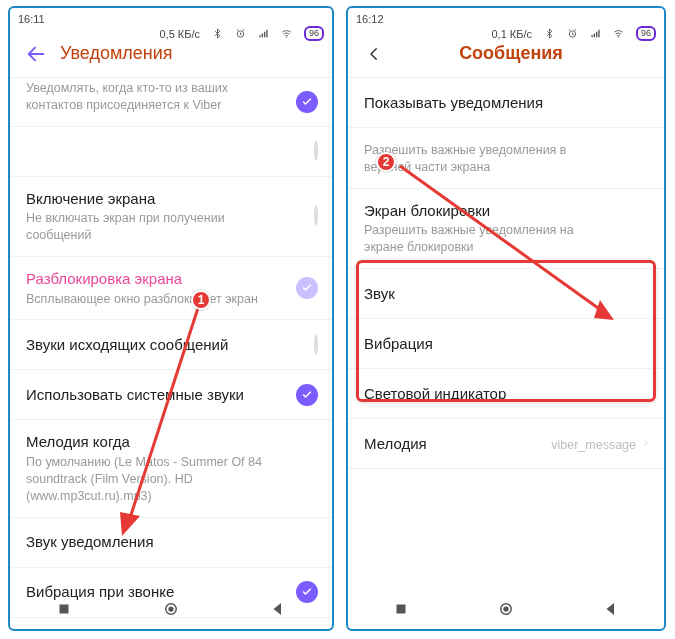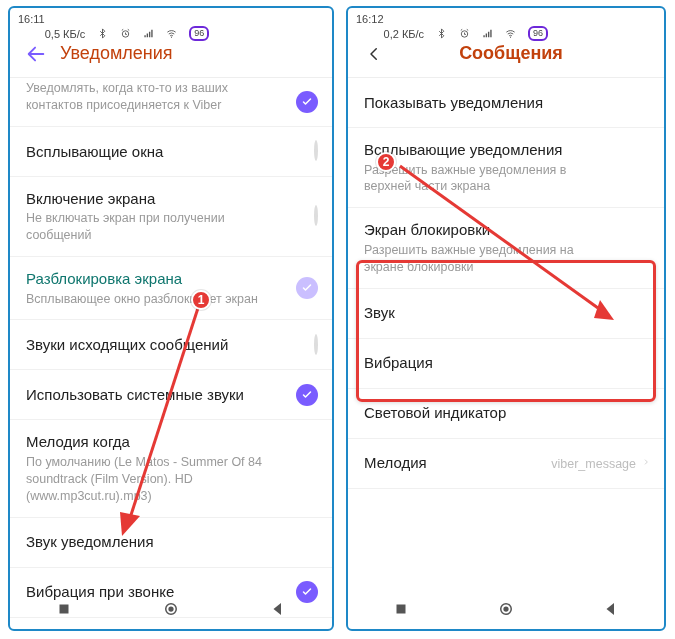--- a/index.html
+++ b/index.html
@@ -21,20 +21,21 @@
   .phone.left  { left: 8px;  top: 6px; width: 326px; height: 625px; }
   .phone.right { left: 346px; top: 6px; width: 320px; height: 625px; }
 
   
   .status {
     height: 22px;
     font-size: 11px;
     color: #444;
     display: flex;
     align-items: center;
+    justify-content: space-between;
     padding: 0 8px;
   }
   .status .r { display:flex; align-items:center; gap:12px;margin-top:29px; }
   .status svg { width: 11px; height: 11px; }
   .batt {
     display:inline-flex; align-items:center;
     border:2px solid #6d28d9; border-radius:6px;
     padding: 0 3px; font-size:9px; line-height:11px;
   }
 
@@ -76,21 +77,21 @@
     color: #9a9a9a;
     line-height: 1.35;
     margin-top: 2px;
   }
   .row .ctrl {
     position: absolute;
     right: 14px;
     top: 50%;
     transform: translateY(-50%);
   }
-  .row.disabled .lbl { color: #0f766e; }
+  .row.disabled .lbl { color: #ec4899; }
 
   
   .check {
     width: 22px; height: 22px; border-radius: 50%;
     background: #7a5cff;
     display:flex; align-items:center; justify-content:center;
   }
   .check.faded { background: #cabfff; }
   .check svg { width:12px; height:12px; }
   
@@ -202,23 +203,20 @@
         </div>
         <div class="ctrl">
           <span class="check">
             <svg viewBox="0 0 24 24">
               <path d="M5 12l4 4 10-10" fill="none" stroke="#fff" stroke-width="3" stroke-linecap="round" stroke-linejoin="round"></path>
             </svg>
           </span>
         </div>
       </div>
       <div class="row">
-        <div class="txt">
-          <div class="lbl">Всплывающие окна</div>
-        </div>
         <div class="ctrl"><span class="ring"></span></div>
       </div>
       <div class="row">
         <div class="txt">
           <div class="lbl">Включение экрана</div>
           <div class="sub">Не включать экран при получении сообщений</div>
         </div>
         <div class="ctrl"><span class="ring"></span></div>
       </div>
       <div class="row disabled">
@@ -301,21 +299,21 @@
     <defs></defs>
     <line x1="188" y1="300" x2="120" y2="510"></line>
     <polygon points="112,528 130,508 110,504"></polygon>
   </svg>
 </div>
 
 <div class="phone right">
   <div class="status">
     <span>16:12</span>
     <span class="r">
-      <span>0,2 КБ/с</span>
+      <span>0,1 КБ/с</span>
       <svg viewBox="0 0 24 24">
           <path d="M7 7l10 10-5 5V2l5 5L7 17" fill="none" stroke="#555" stroke-width="2"></path>
         </svg>
       <svg viewBox="0 0 24 24">
           <circle cx="12" cy="13" r="7" fill="none" stroke="#555" stroke-width="2"></circle>
           <path d="M12 10v4h3M4 5l3-2M20 5l-3-2" fill="none" stroke="#555" stroke-width="2"></path>
         </svg>
       <svg viewBox="0 0 24 24">
           <path d="M3 20h3v-4H3zM8 20h3v-8H8zM13 20h3V8h-3zM18 20h3V4h-3z" fill="#555"></path>
         </svg>
@@ -337,21 +335,20 @@
 
   <div class="list" id="right-list">
       <div class="row">
         <div class="txt">
           <div class="lbl">Показывать уведомления</div>
         </div>
         <div class="ctrl"><span class="toggle"></span></div>
       </div>
       <div class="row">
         <div class="txt">
-          <div class="lbl">Всплывающие уведомления</div>
           <div class="sub">Разрешить важные уведомления в верхней части экрана</div>
         </div>
         <div class="ctrl"><span class="toggle"></span></div>
       </div>
       <div class="row">
         <div class="txt">
           <div class="lbl">Экран блокировки</div>
           <div class="sub">Разрешить важные уведомления на экране блокировки</div>
         </div>
         <div class="ctrl"><span class="toggle"></span></div>

